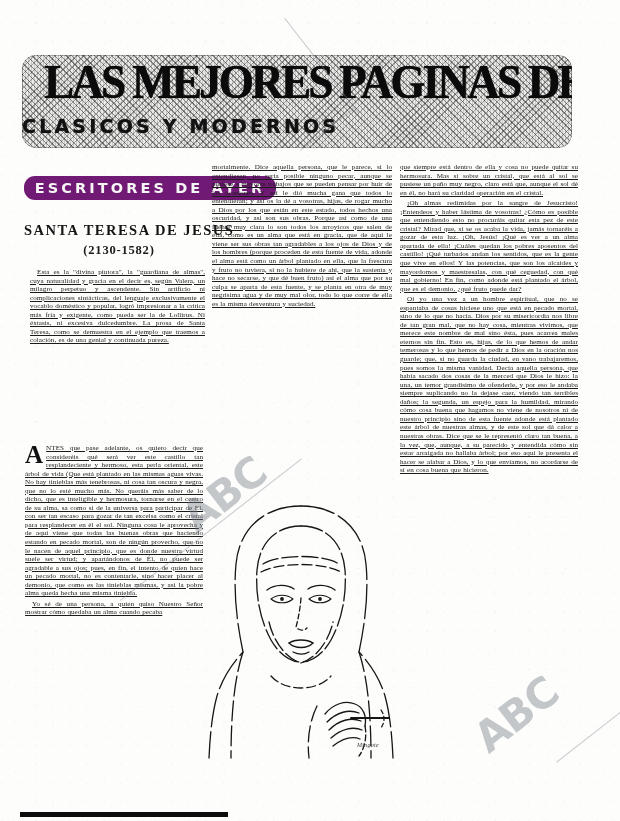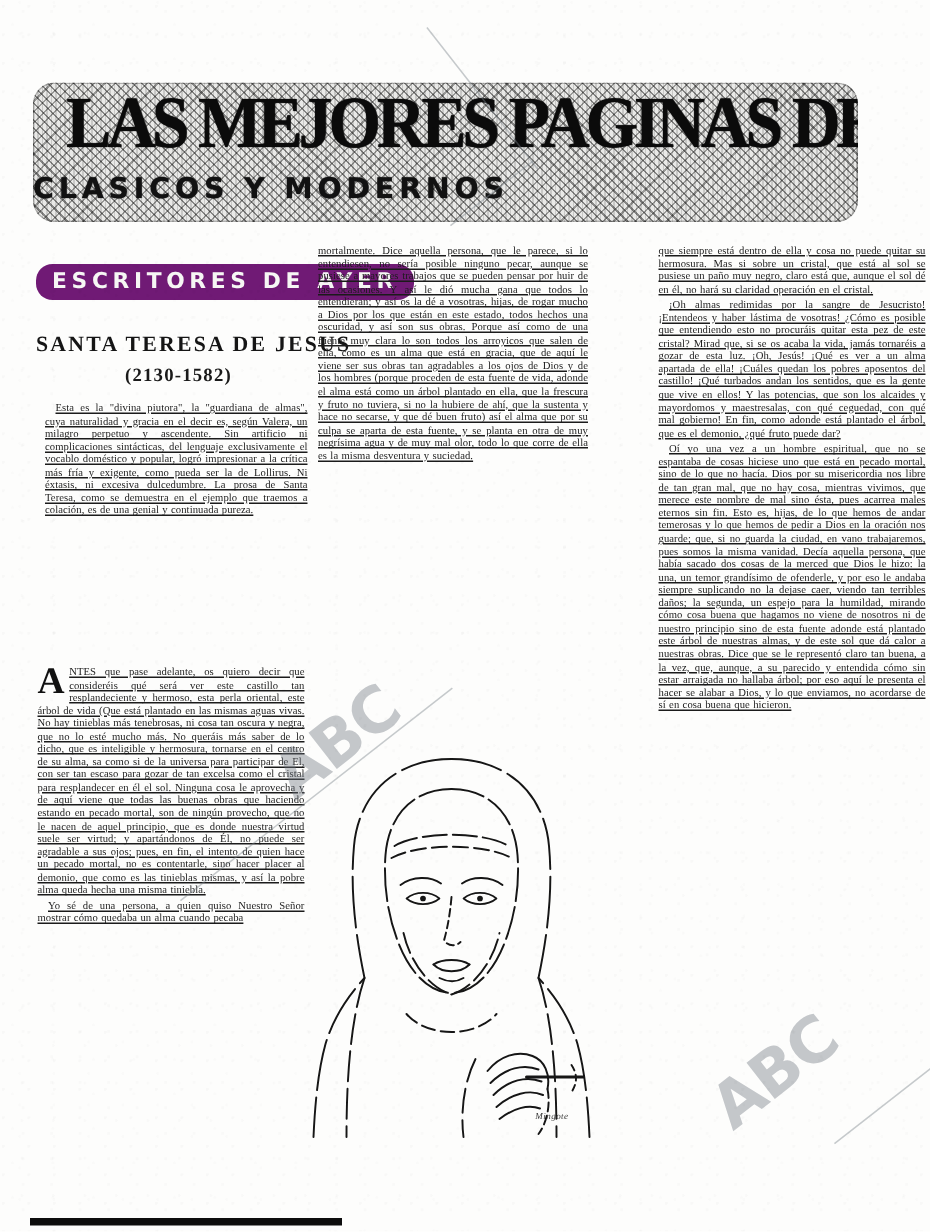--- a/index.html
+++ b/index.html
@@ -120,21 +120,21 @@
     -webkit-hyphens:auto;
     word-spacing:.4px;
     letter-spacing:.05px;
   }
   .col p{margin:0 0 2px 0;text-indent:7px;text-decoration:underline;}
   .col p.noind{text-indent:0;}
 
   #col-lead{left:30px;  top:268px; width:175px;}
   #col-1  { left:25px;  top:444px; width:178px;}
   #col-2  { left:212px; top:163px; width:180px;}
-  #col-3  { left:400px; top:163px; width:178px;margin-left:39px;}
+  #col-3  { left:400px; top:163px; width:178px;}
 
   .dropcap{
     float:left;
     font-family:"Liberation Serif", serif;
     font-weight:bold;
     font-size:25px;
     line-height:20px;
     padding:1px 3px 0 0;
     color:#111;
   }

